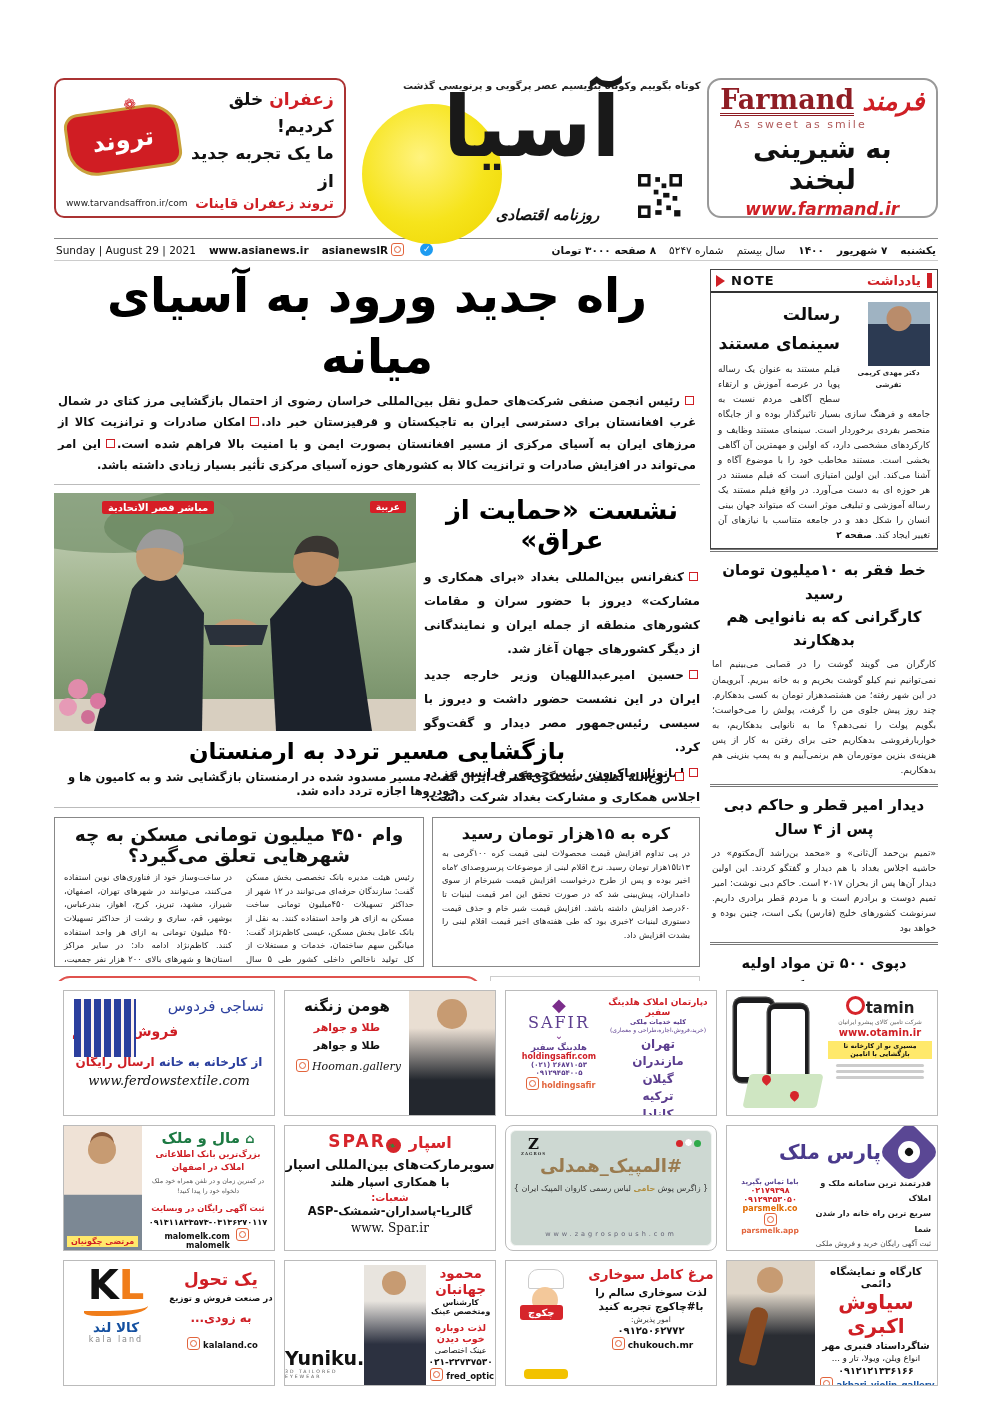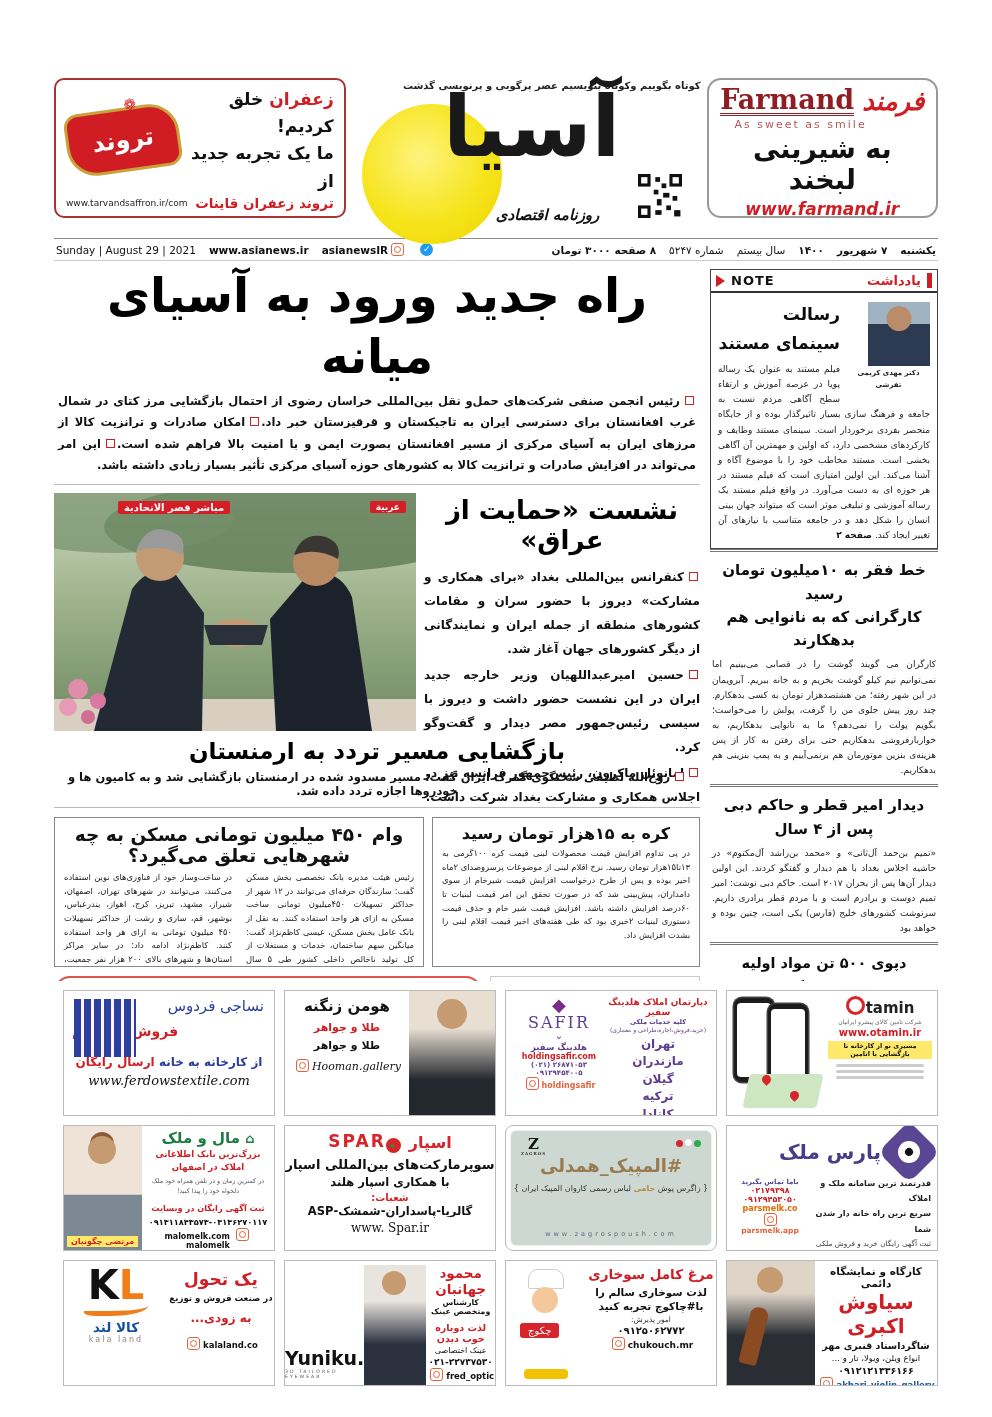--- a/index.html
+++ b/index.html
@@ -71,21 +71,21 @@
   .h1{font-size:47px;font-weight:bold;text-align:center;letter-spacing:-1px;line-height:1.3;color:#000}
   .lead{font-size:11.5px;font-weight:bold;line-height:1.85;text-align:justify;margin:4px 4px 0;color:#111}
   .sq{display:inline-block;width:7px;height:7px;border:1.5px solid #cf1f25;background:#fff;margin:0 2px 0 5px;vertical-align:0}
   .row2{margin-top:8px;height:238px}
   .iraq{flex:1;min-width:0}
   .iraq-t{font-size:26px;font-weight:bold;text-align:center;margin:2px 0 10px;color:#000}
   .iraq-bl p{font-size:12px;font-weight:bold;line-height:2.0;text-align:justify;margin:0 0 2px;color:#111}
   .photo{width:362px;flex:none;position:relative;overflow:hidden}
   .chip{position:absolute;background:#d61e26;color:#fff;font-weight:bold;padding:1px 6px;font-size:9px;border-radius:2px}
   .chip1{top:8px;right:10px}
-  .chip2{top:8px;left:64px;font-size:10px}
+  .chip2{top:8px;left:48px;font-size:10px}
   .armenia{border-bottom:1px solid #bbb;padding:7px 0 9px}
   .arm-t{font-size:23px;font-weight:bold;text-align:center;color:#000}
   .arm-l{font-size:11.5px;font-weight:bold;text-align:center;margin-top:6px;color:#111}
   .row3{margin-top:9px;height:150px}
   .cardbx{border:1px solid #888;padding:6px 9px;box-sizing:border-box;overflow:hidden}
   .butter{width:268px;flex:none}
   .bt-t{font-size:16px;font-weight:bold;text-align:center;margin-bottom:4px}
   .bt-bd{font-size:8.4px;line-height:1.62;text-align:justify;color:#222}
   .loan{flex:1;min-width:0}
   .loan-t{font-size:18.5px;font-weight:bold;text-align:center;margin-bottom:5px}
@@ -218,21 +218,21 @@
   .ck-txt{flex:1;text-align:center;padding-top:5px}
   .ck-t{font-size:13.5px;font-weight:bold;color:#cf1f25}
   .ck-l1{font-size:10.5px;font-weight:bold;margin-top:4px}
   .ck-l2{font-size:10.5px;font-weight:bold;margin-top:2px}
   .ck-s{font-size:7.5px;margin-top:3px;color:#333}
   .ck-ph{font-size:10px;font-weight:bold;margin-top:1px}
   .ck-ig{font-size:9px;font-weight:bold;direction:ltr;margin-top:1px}
   .ck-chef{width:80px;position:relative}
   .ck-hat{position:absolute;top:8px;left:22px;width:34px;height:18px;background:#fff;border:1.5px solid #ccc;border-radius:10px 10px 2px 2px}
   .ck-face{position:absolute;top:26px;left:26px;width:26px;height:26px;border-radius:50%;background:#f3c89a}
-  .ck-sign{position:absolute;top:62px;left:14px;background:#d6252b;color:#fff;font-size:10px;font-weight:normal;padding:2px 8px;border-radius:3px}
+  .ck-sign{position:absolute;top:44px;left:14px;background:#d6252b;color:#fff;font-size:10px;font-weight:bold;padding:2px 8px;border-radius:3px}
   .ck-base{position:absolute;bottom:6px;left:18px;width:44px;height:10px;background:#f2c200;border-radius:4px}
   
   .jh-wrap{display:flex;height:100%}
   .jh-r{flex:1.1;text-align:center;padding-top:4px}
   .jh-name{font-size:13.5px;font-weight:bold;color:#cf1f25}
   .jh-sub{font-size:7.8px;font-weight:bold;margin-top:1px}
   .jh-l1{font-size:9.5px;font-weight:bold;color:#cf1f25;margin-top:6px}
   .jh-l2{font-size:8px;margin-top:2px}
   .jh-ph{font-size:9px;font-weight:bold;margin-top:2px}
   .jh-ig{font-size:8.5px;font-weight:bold;direction:ltr;margin-top:1px}

